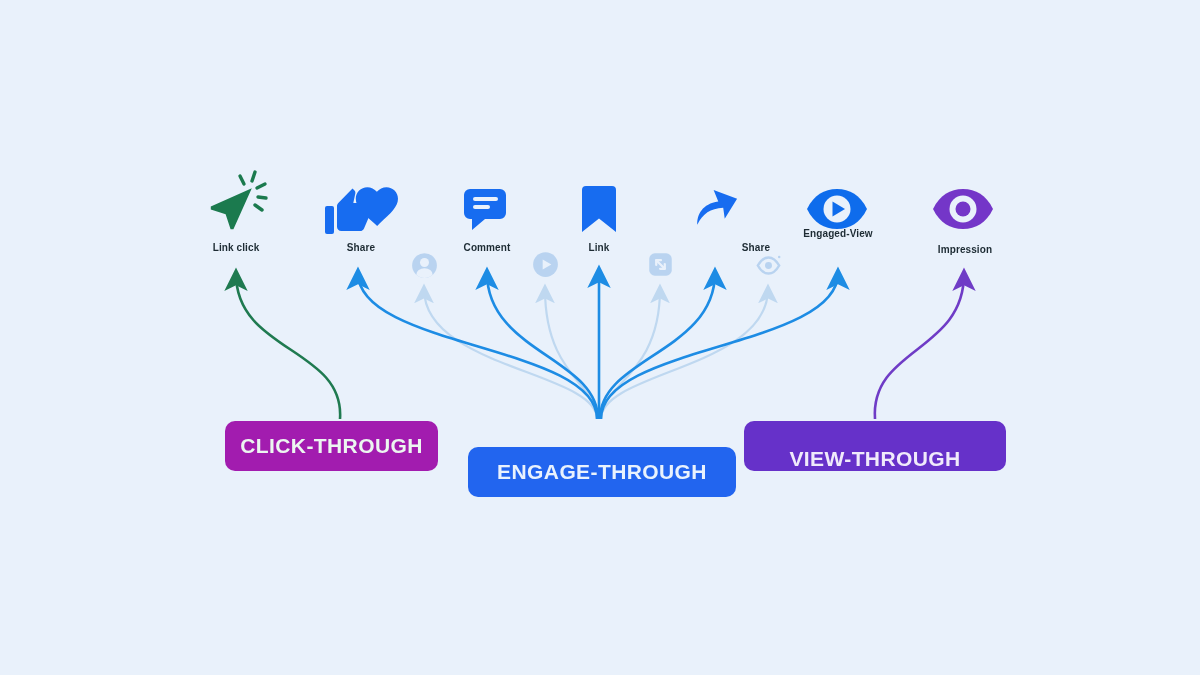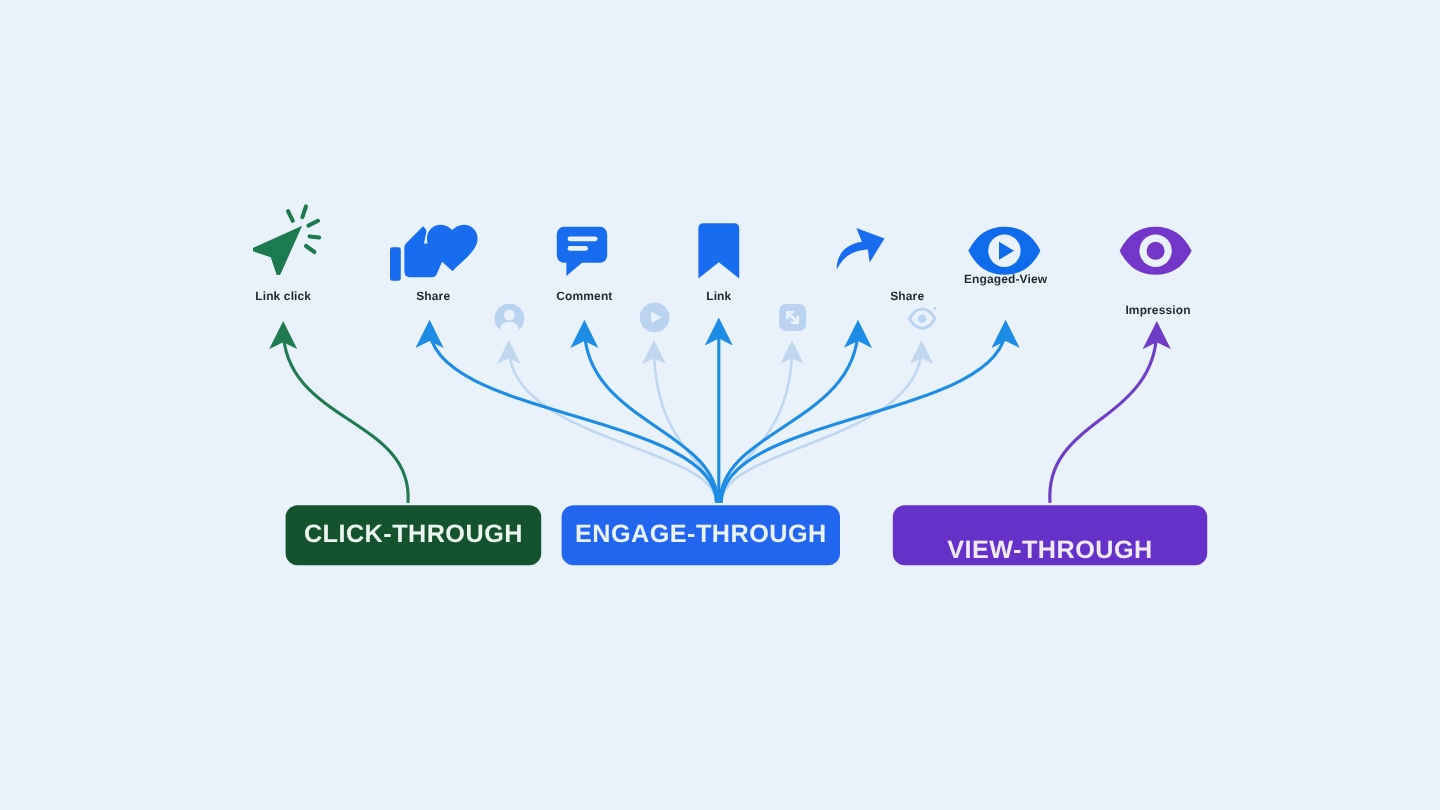--- a/index.html
+++ b/index.html
@@ -24,22 +24,22 @@
     white-space:nowrap;
     letter-spacing:.1px;
   }
   .bucket{
     position:absolute;
     top:421px;height:50px;
     border-radius:10px;
     display:flex;align-items:center;justify-content:center;
     font-size:21px;font-weight:700;letter-spacing:.4px;
   }
-  .bucket-click{left:238px;width:213px;background:#14532d;color:#ecf6f0;}
-  .bucket-engage{left:468px;width:232px;background:#2265ef;color:#e9f2fd;}
+  .bucket-click{left:225px;width:213px;background:#a21caf;color:#ecf6f0;}
+  .bucket-engage{left:468px;width:268px;background:#2265ef;color:#e9f2fd;margin-top:26px;}
   .bucket-view{left:744px;width:262px;background:#6631c9;color:#f0eafb;align-items:flex-end;}
 </style>
 </head>
 <body>
 
 <div class="canvas">
 
   <svg class="arrow-layer" viewBox="0 0 1200 675">
     <defs>
       <marker id="mk-green" markerWidth="10" markerHeight="10" refX="6.5" refY="4.5" orient="auto">
@@ -122,21 +122,21 @@
     <circle cx="32" cy="22" r="13.5" fill="#e9f1fb"></circle>
     <circle cx="32" cy="22" r="7.5" fill="#7436c8"></circle>
   </svg>
 
   <span class="metric-label" style="left:236px;top:242px;">Link click</span>
   <span class="metric-label" style="left:361px;top:242px;">Share</span>
   <span class="metric-label" style="left:487px;top:242px;text-align:center;">Comment</span>
   <span class="metric-label" style="left:599px;top:242px;">Link</span>
   <span class="metric-label" style="left:756px;top:242px;">Share</span>
   <span class="metric-label" style="left:838px;top:228px;">Engaged-View</span>
-  <span class="metric-label" style="left:965px;top:254px;">Impression</span>
+  <span class="metric-label" style="left:965px;top:244px;">Impression</span>
 
   <svg class="icon" style="left:411px;top:252px;" width="27" height="27" viewBox="0 0 24 24">
     <defs>
         <clipPath id="clip-pc">
           <circle cx="12" cy="12" r="11"></circle>
         </clipPath>
       </defs>
     <circle cx="12" cy="12" r="11" fill="#b9d3f0"></circle>
     <g clip-path="url(#clip-pc)" fill="#e9f1fb">
       <circle cx="12" cy="9.3" r="4"></circle>

